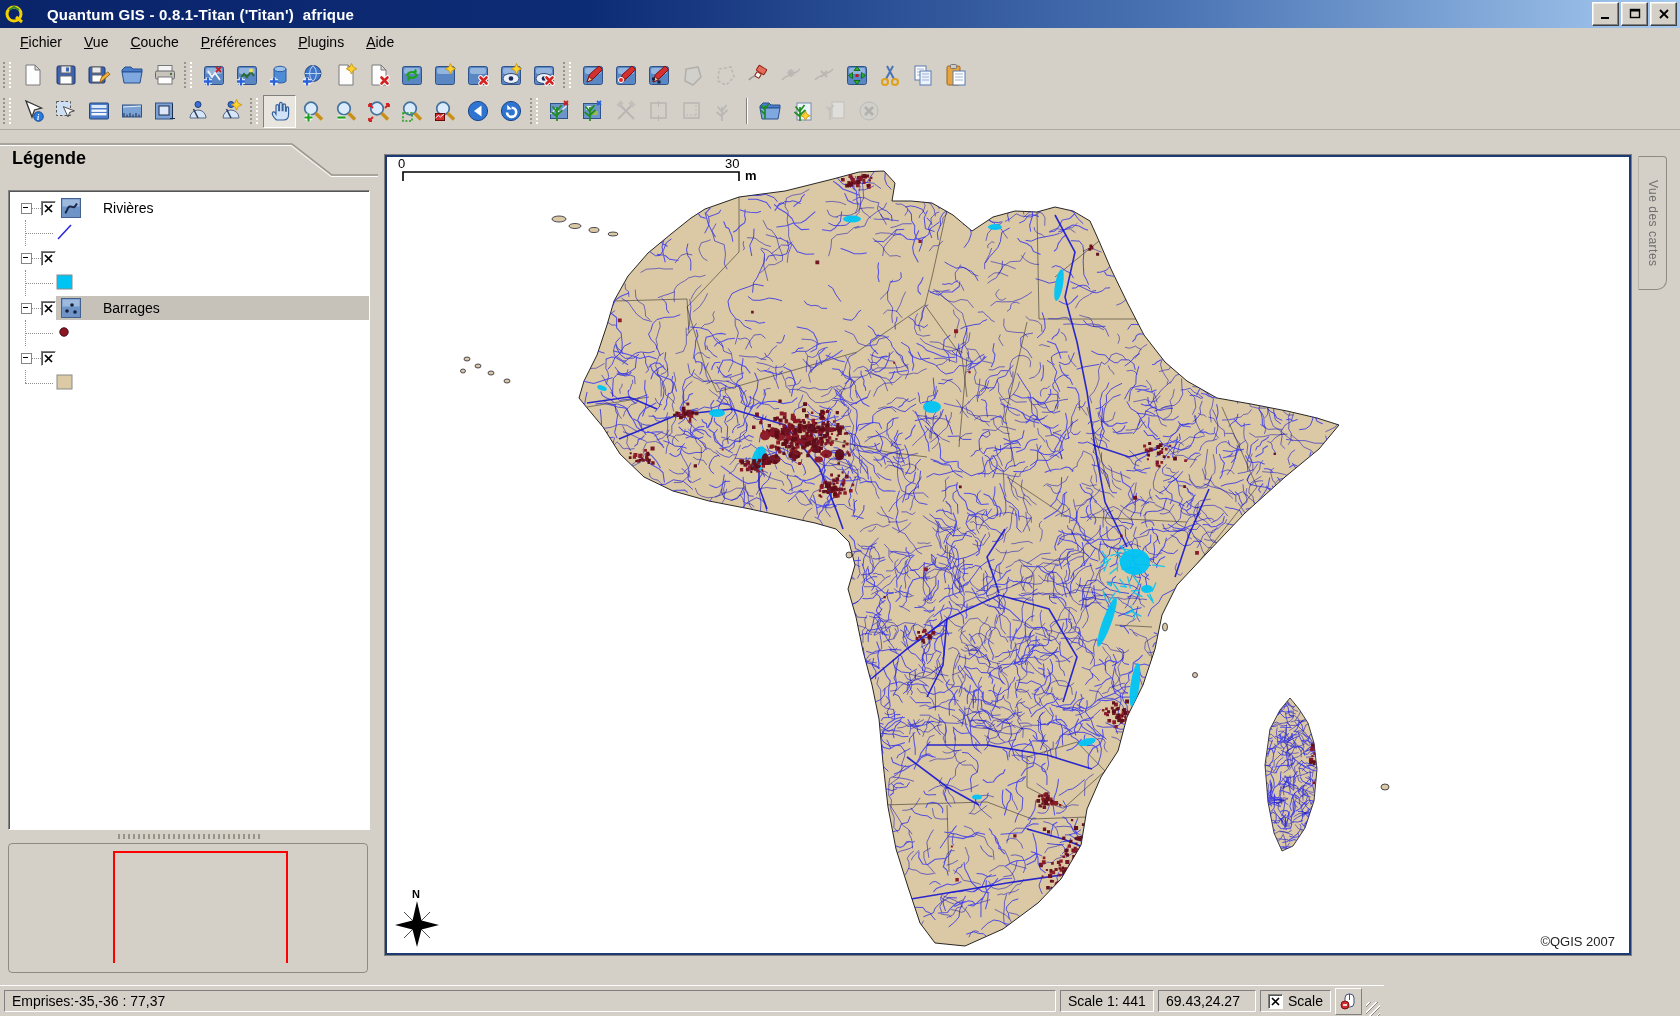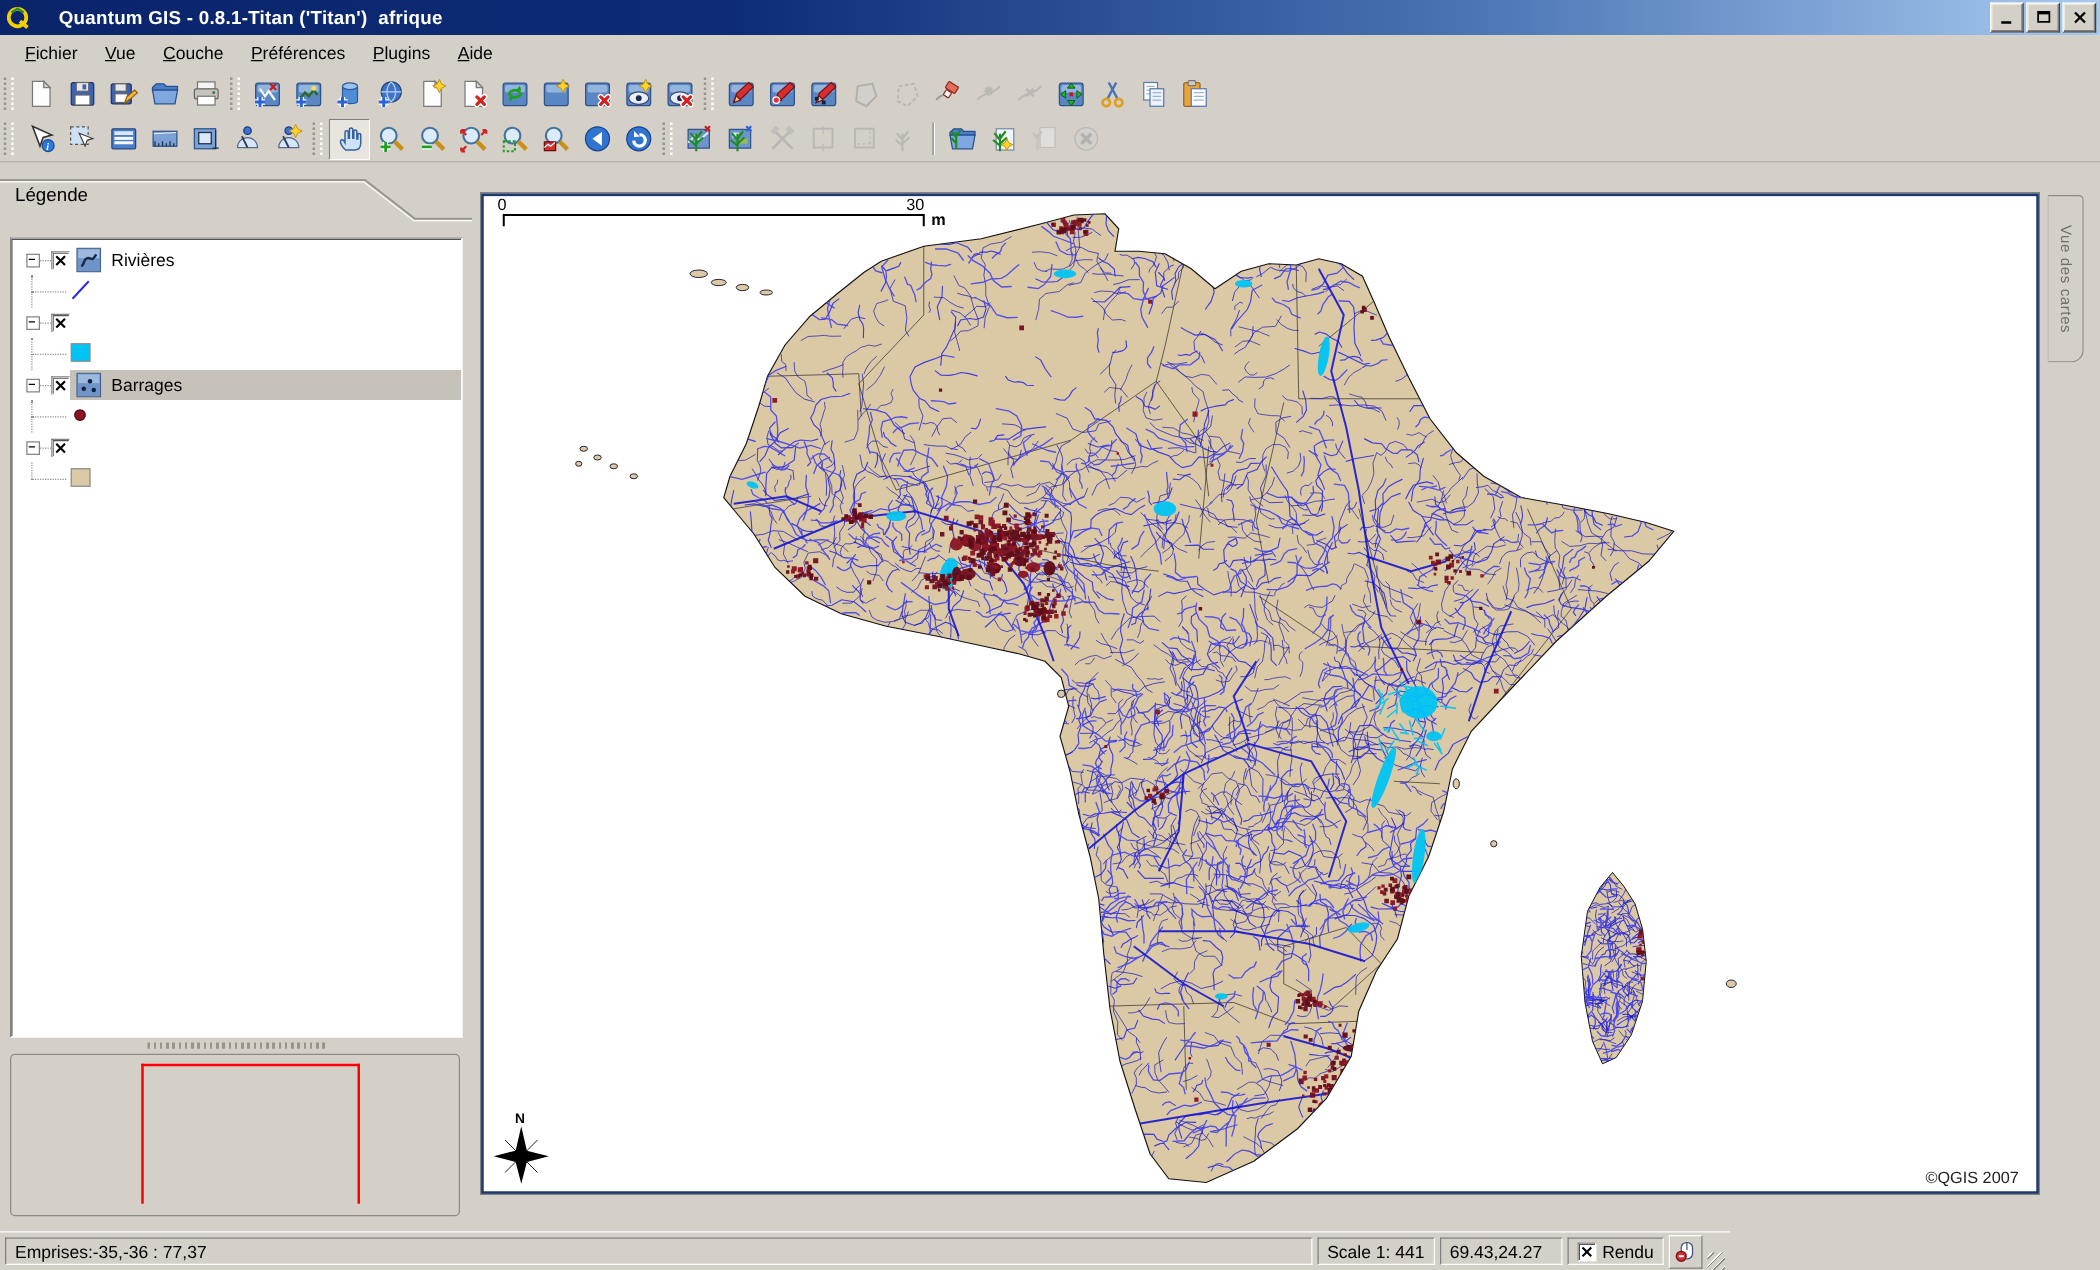--- a/index.html
+++ b/index.html
@@ -25,34 +25,34 @@
   #toolbar1{top:57px;height:36px}
   #toolbar2{top:93px;height:37px;border-bottom:1px solid #aeaaa2}
   .grip{width:4px;height:26px;margin:0 5px 0 3px;border-left:2px dotted #98948a;border-right:2px dotted #fdfdfd}
   .sep{width:1px;height:26px;background:#808080;border-right:1px solid #fff;margin:0 5px}
   .tbtn{width:31px;height:31px;display:flex;align-items:center;justify-content:center;border:1px solid transparent;border-radius:1px}
   .tbtn.active{border-color:#808080 #ffffff #ffffff #808080;background:#e8e5de}
   .tbtn.disabled svg{filter:grayscale(1) opacity(.45)}
   
   #left-panel{position:absolute;left:0;top:130px;width:378px;bottom:31px;background:#d4d0c8}
   #legend-header{position:absolute;left:0;top:0;width:378px;height:56px}
-  #legend-title{position:absolute;left:12px;top:18px;font-size:15px;font-weight:normal}
+  #legend-title{position:absolute;left:12px;top:18px;font-size:18px;font-weight:bold}
   #legend-tree{position:absolute;left:8px;top:60px;width:362px;height:640px;background:#fff;
     border:1px solid;border-color:#848484 #fdfdfd #fdfdfd #848484;box-shadow:inset 1px 1px 0 #555;
     box-sizing:border-box;padding-top:5px;overflow:hidden}
   .lrow{display:flex;align-items:center;height:24px;padding-left:12px;position:relative}
   .expander{width:9px;height:9px;background:#fff;border:1px solid #848484;flex:0 0 auto;position:relative;z-index:2}
   .expander::after{content:"";position:absolute;left:1px;top:3px;width:5px;height:1px;background:#000}
   .tree-h{width:9px;border-top:1px dotted #909090;flex:0 0 auto}
   .cbx{width:13px;height:13px;background:#fff;border:1px solid;border-color:#808080 #fff #fff #808080;
     box-shadow:inset 1px 1px 0 #555;display:flex;align-items:center;justify-content:center;flex:0 0 auto}
   .layer-ico{width:20px;height:20px;margin-left:5px;flex:0 0 auto}
   .hl{display:flex;align-items:center;flex:1;height:24px;padding-left:0}
   .hl.selected{background:#c6c2ba}
-  .layer-label{font-size:14px;margin-left:8px}
+  .layer-label{font-size:14px;margin-left:22px}
   .srow{height:26px;position:relative}
   .trunk{position:absolute;left:16px;top:0;width:0;border-left:1px dotted #909090}
   .corner{position:absolute;left:16px;top:13px;width:28px;border-top:1px dotted #909090}
   .sym{position:absolute;left:46px;top:2px;width:20px;height:20px}
   #splitter{position:absolute;left:118px;top:704px;width:142px;height:5px;
     background:repeating-linear-gradient(to right,#98948a 0 2px,transparent 2px 5px)}
   #overview-box{position:absolute;left:8px;top:713px;width:360px;height:130px;background:#d4d0c8;
     border:1px solid #8f8b83;border-radius:4px;box-sizing:border-box}
   #extent-rect{position:absolute;left:104px;top:7px;width:171px;height:110px;
     border:2px solid #ff0000;border-bottom:none}
@@ -781,21 +781,21 @@
   </div>
   <div id="status-coords" class="sunken">
     <span>69.43,24.27</span>
   </div>
   <div id="status-render" class="sunken">
     <span class="cbx">
       <svg width="9" height="9">
           <path d="M1 1l7 7M8 1l-7 7" stroke="#000" stroke-width="1.7"></path>
         </svg>
     </span>
-    <span>Rendu</span>
+    <span>Scale</span>
   </div>
   <div id="stop-render">
     <svg width="18" height="18" viewBox="0 0 18 18">
       <rect x="5" y="2" width="9" height="13" rx="4" fill="#fff" stroke="#44507a"></rect>
       <line x1="9.5" y1="2" x2="9.5" y2="8" stroke="#44507a"></line>
       <circle cx="5" cy="13" r="4" fill="#d23030" stroke="#7a0f0f"></circle>
       <path d="M3 13h4" stroke="#fff" stroke-width="1.6"></path>
     </svg>
   </div>
   <div id="resize-grip"></div>

